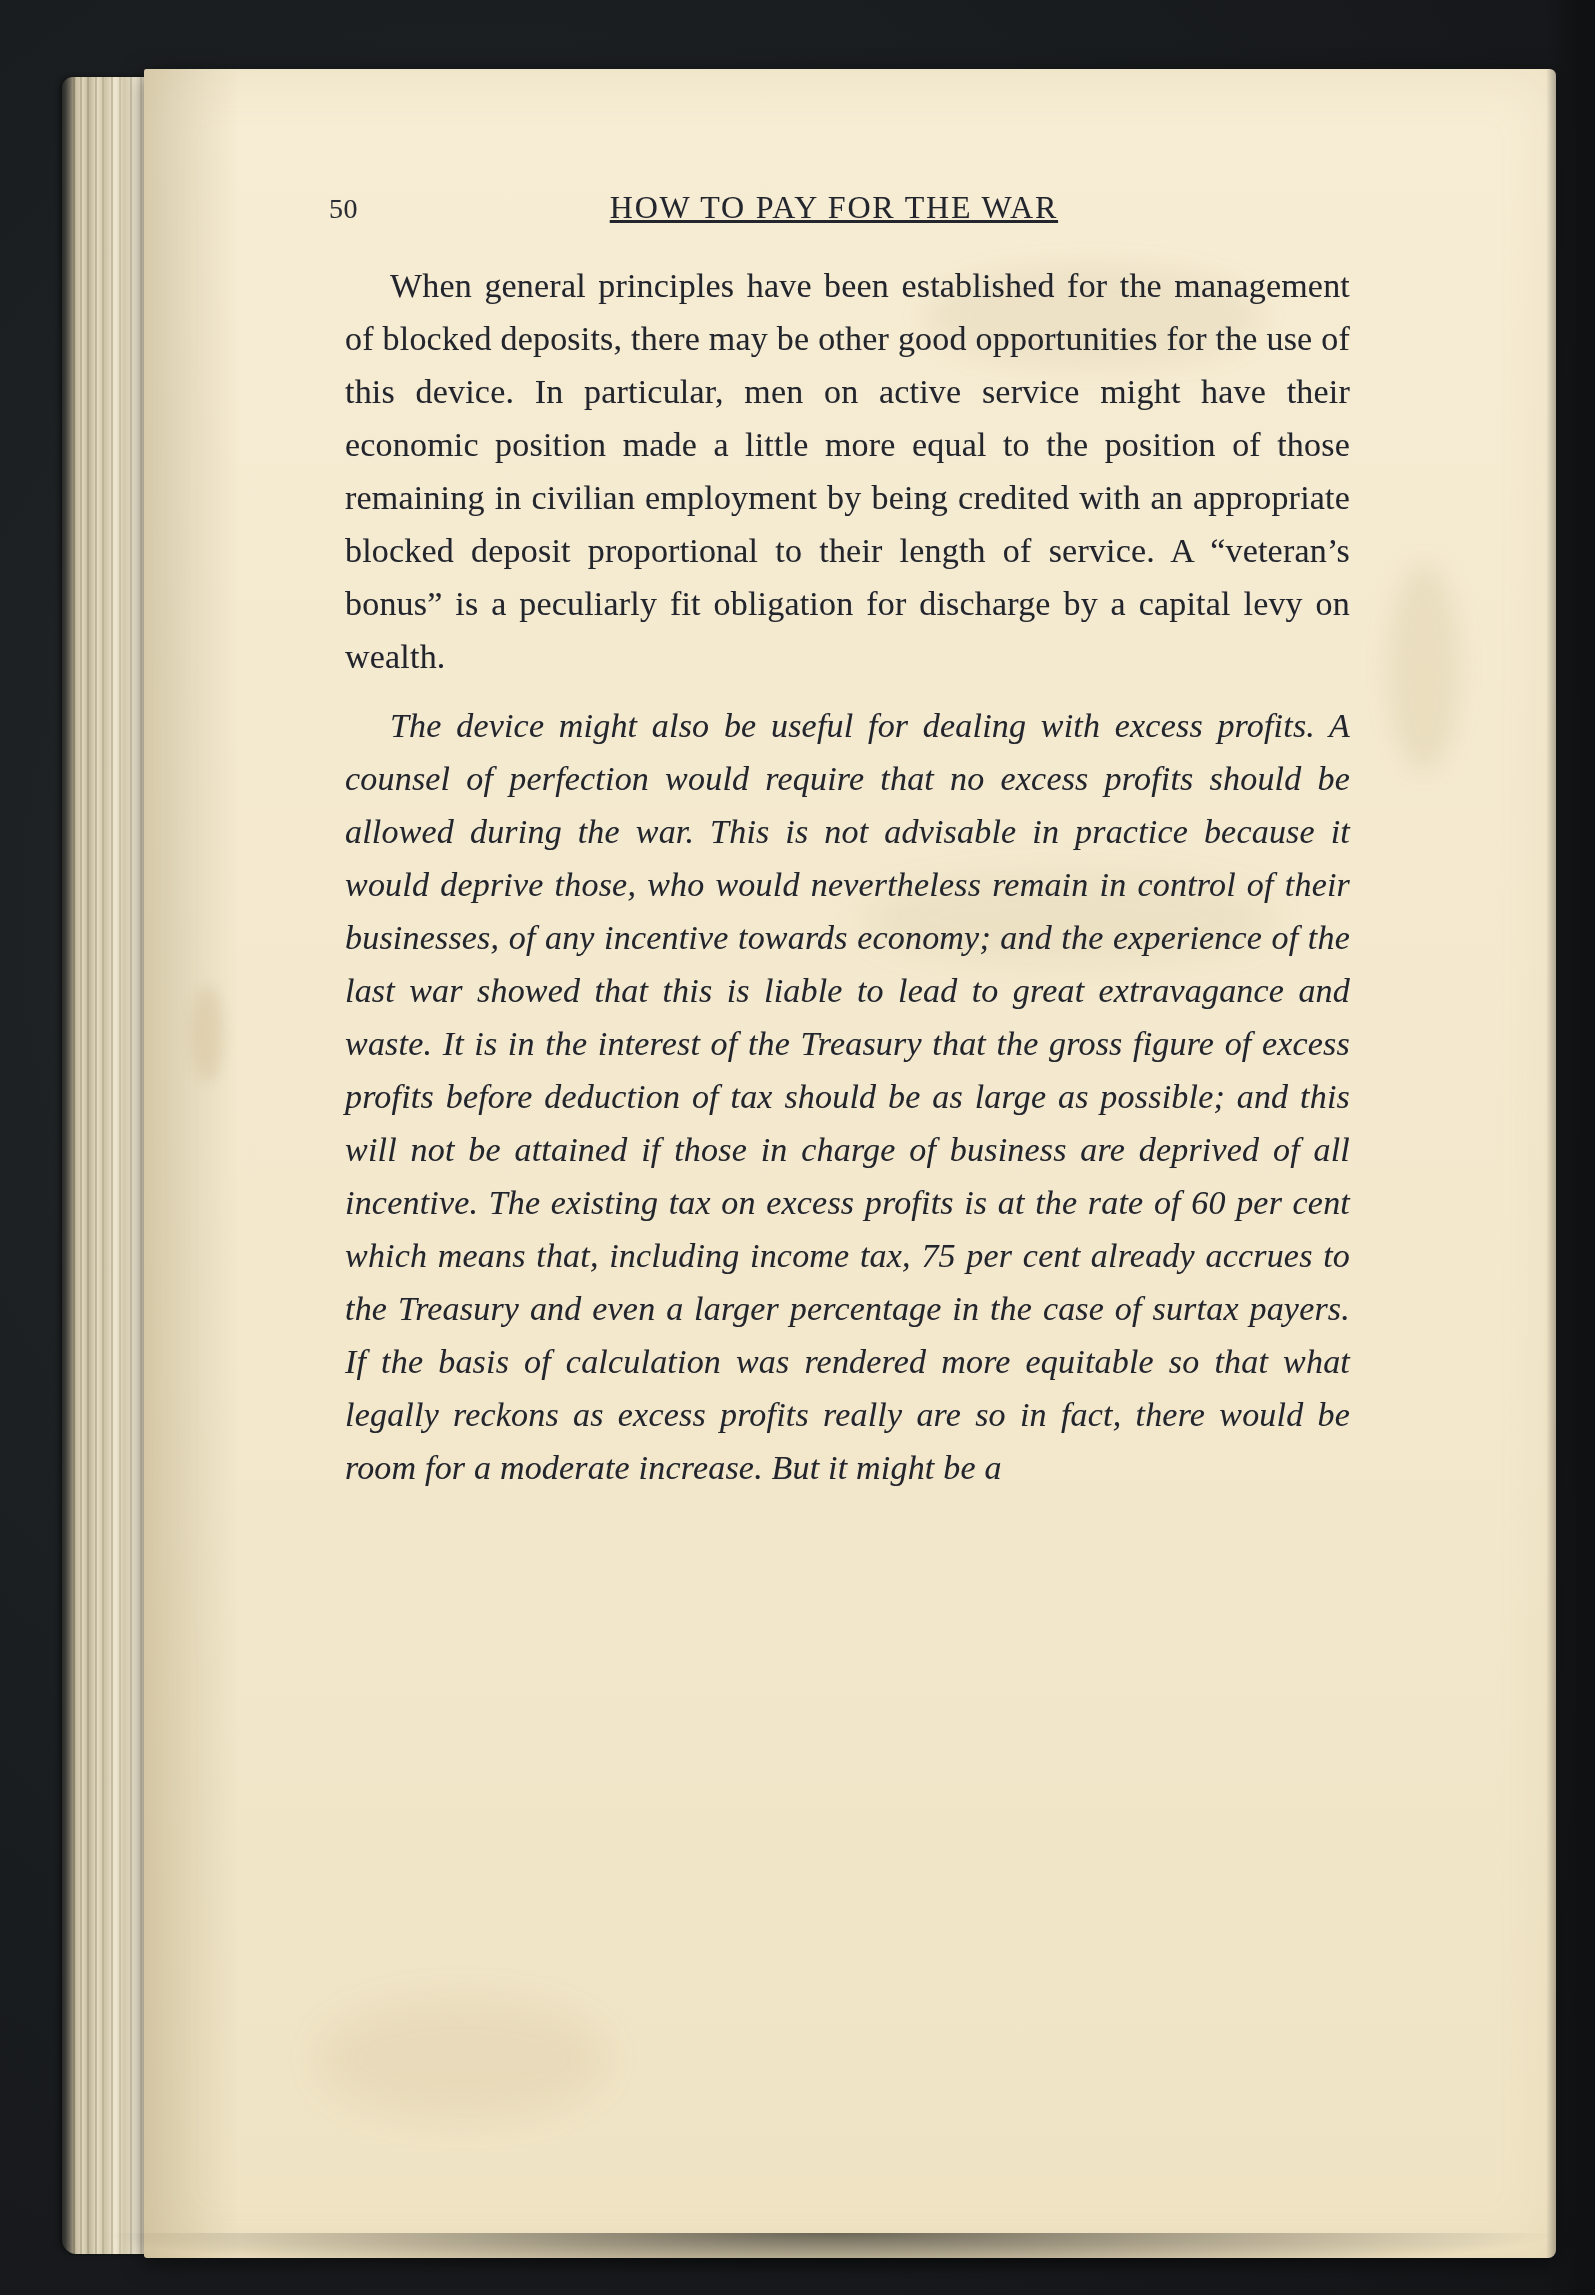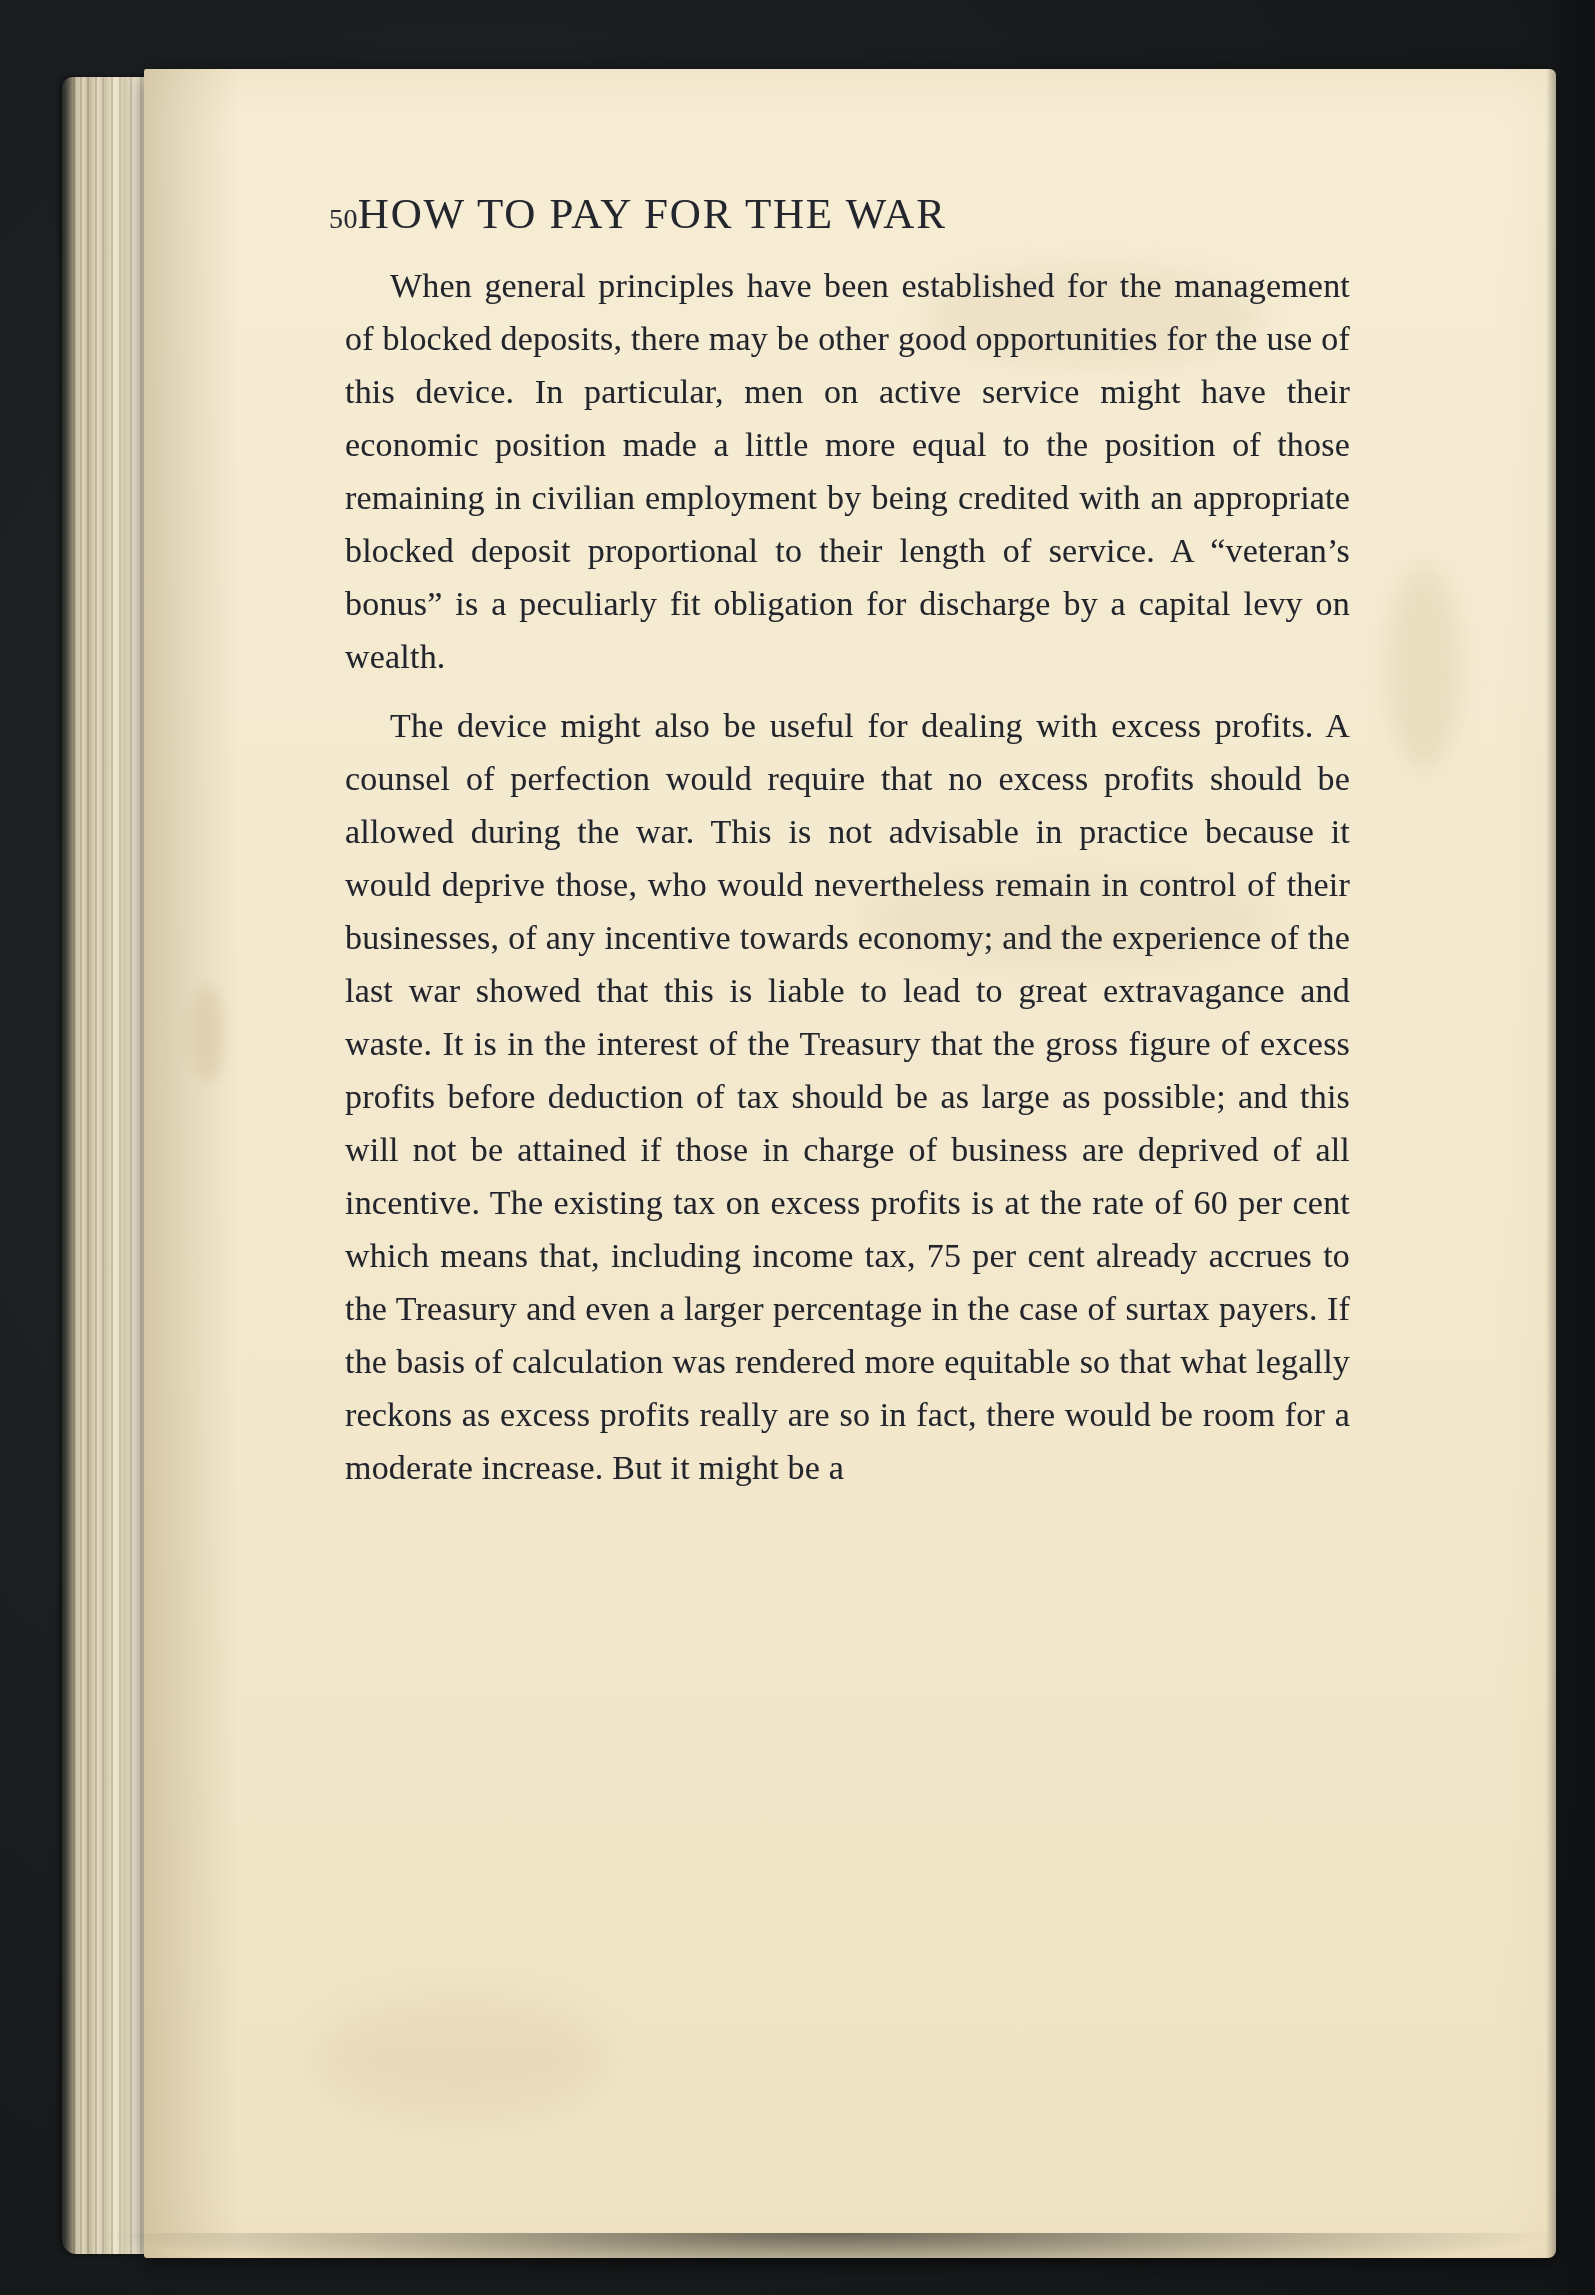--- a/index.html
+++ b/index.html
@@ -84,37 +84,38 @@
     height: 48px;
     margin-bottom: 22px;
   }
   .folio {
     font-size: 28px;
     letter-spacing: 0.4px;
     color: #2a2c33;
   }
   .runhead-title {
     flex: 1;
-    text-align: left;
-    font-size: 43px;
+    text-align: center;
+    font-size: 32px;
     letter-spacing: 1.8px;
     color: #24262e;
     padding-right: 56px;
+    text-decoration: underline;
   }
 
   p.body {
     margin: 16px;
     font-size: 34px;
     line-height: 53px;
     text-align: justify;
     text-justify: inter-word;
     color: #23252d;
     letter-spacing: 0.2px;
   }
-  p.body + p.body { margin-top: 0; }
+  p.body + p.body { margin-top: 0; font-style: italic; }
   p.indent { text-indent: 45px; }
 
   
   .content { text-shadow: 0 0 0.8px rgba(40,40,55,.20); }
 
   
   .bottom-shadow {
     position: absolute;
     left: 96px;
     top: 2233px;

